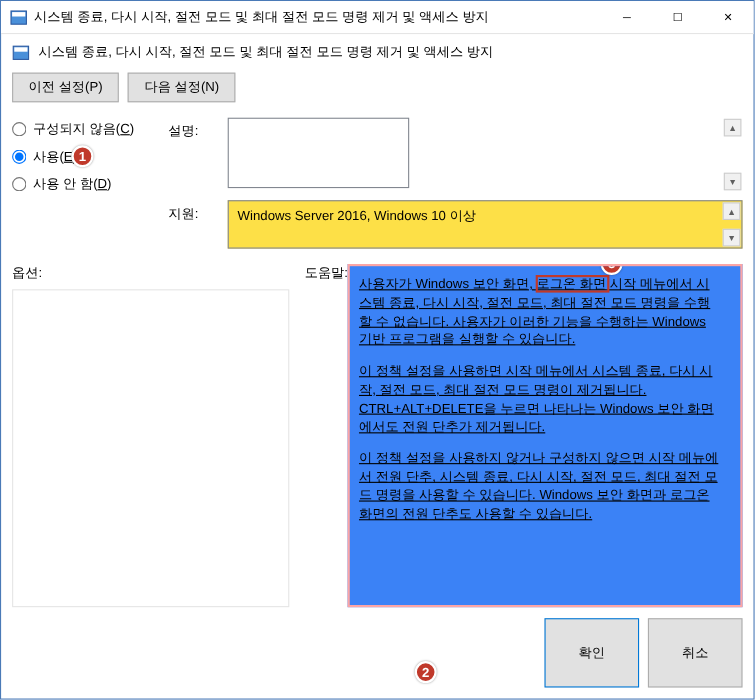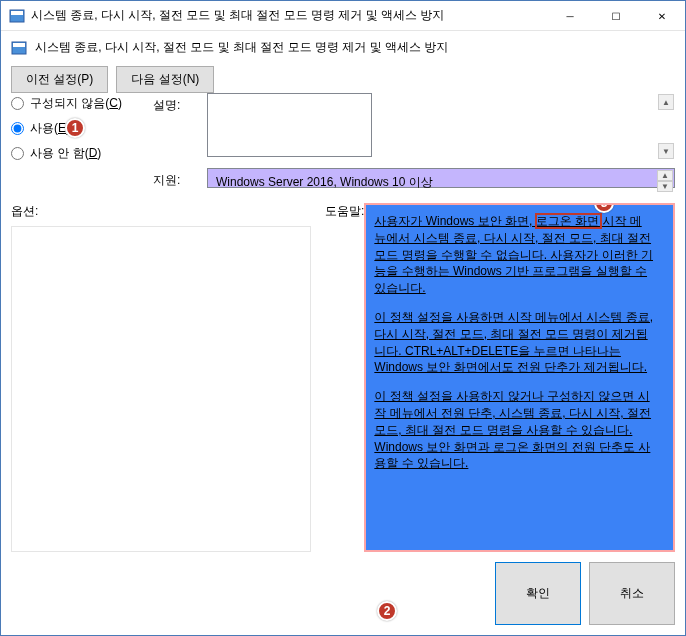--- a/index.html
+++ b/index.html
@@ -7,34 +7,34 @@
 .window { width: 686px; height: 636px; border: 1px solid #4a7ab7; position: relative; display: flex; flex-direction: column; }
 .titlebar { height: 30px; display: flex; align-items: center; padding: 0 0 0 8px; background: #fff; border-bottom: 1px solid #e5e5e5; }
 .titlebar-icon { width: 16px; height: 16px; margin-right: 6px; }
 .titlebar-text { flex: 1; font-size: 12px; }
 .win-controls { display: flex; height: 100%; }
 .win-btn { width: 46px; height: 30px; display: flex; align-items: center; justify-content: center; font-family: "Segoe UI", sans-serif; font-size: 10px; }
 .content { flex: 1; padding: 8px 10px 10px 10px; display: flex; flex-direction: column; overflow: hidden; }
 .header-row { display: flex; align-items: center; margin-bottom: 10px; }
 .header-icon { width: 16px; height: 16px; margin-right: 8px; }
 .header-text { font-size: 12px; }
-.nav-row { display: flex; gap: 8px; }
+.nav-row { display: flex; gap: 8px; margin-bottom: 14px; }
 .nav-btn { padding: 4px 14px; border: 1px solid #adadad; background: #e1e1e1; font-size: 12px; font-family: inherit; }
 .config-grid { display: flex; gap: 12px; margin-bottom: 14px; }
 .radio-col { width: 130px; display: flex; flex-direction: column; gap: 8px; padding-top: 2px; }
 .radio-item { display: flex; align-items: center; gap: 6px; position: relative; }
 .radio-item input { margin: 0; }
 .radio-item label u { text-decoration: underline; }
 .right-col { flex: 1; display: flex; flex-direction: column; gap: 8px; }
 .field-row { display: flex; gap: 24px; }
 .field-label { width: 30px; padding-top: 4px; }
 .desc-box { flex: 1; height: 64px; border: 1px solid #828790; background: #fff; position: relative; resize: none; font-family: inherit; font-size: 12px; padding: 4px; }
-.support-box { flex: 1; border: 1px solid #828790; background: #c4b5fd; padding: 5px 8px; font-size: 12px; position: relative; height: 20px; }
+.support-box { flex: 1; border: 1px solid #828790; background: #fde047; padding: 5px 8px; font-size: 12px; position: relative; height: 44px; }
 .lower { flex: 1; display: flex; gap: 14px; min-height: 0; }
-.options-col { width: 300px; display: flex; flex-direction: column; }
+.options-col { width: 252px; display: flex; flex-direction: column; }
 .help-col { flex: 1; display: flex; flex-direction: row; min-height: 0; }
 .section-label { margin-bottom: 6px; }
 .options-box { flex: 1; border: 1px solid #e5e5e5; background: #fff; }
 .help-box { flex: 1; border: 2px solid #fca5a5; background: #3b82f6; padding: 8px 20px 8px 8px; overflow-y: auto; line-height: 1.4; position: relative; text-decoration: underline; }
 .help-box p { margin-bottom: 12px; }
 .button-row { display: flex; justify-content: flex-end; gap: 8px; padding-top: 10px; position: relative; }
 .action-btn { width: 86px; padding: 22px 0; border: 1px solid #adadad; background: #e1e1e1; font-size: 12px; font-family: inherit; text-align: center; }
 .action-btn.default { border: 1px solid #0078d7; }
 .action-btn.apply { border: 1px solid #0078d7; }
 .scroll-stub { position: absolute; right: 1px; top: 1px; bottom: 1px; width: 16px; display: flex; flex-direction: column; justify-content: space-between; }

